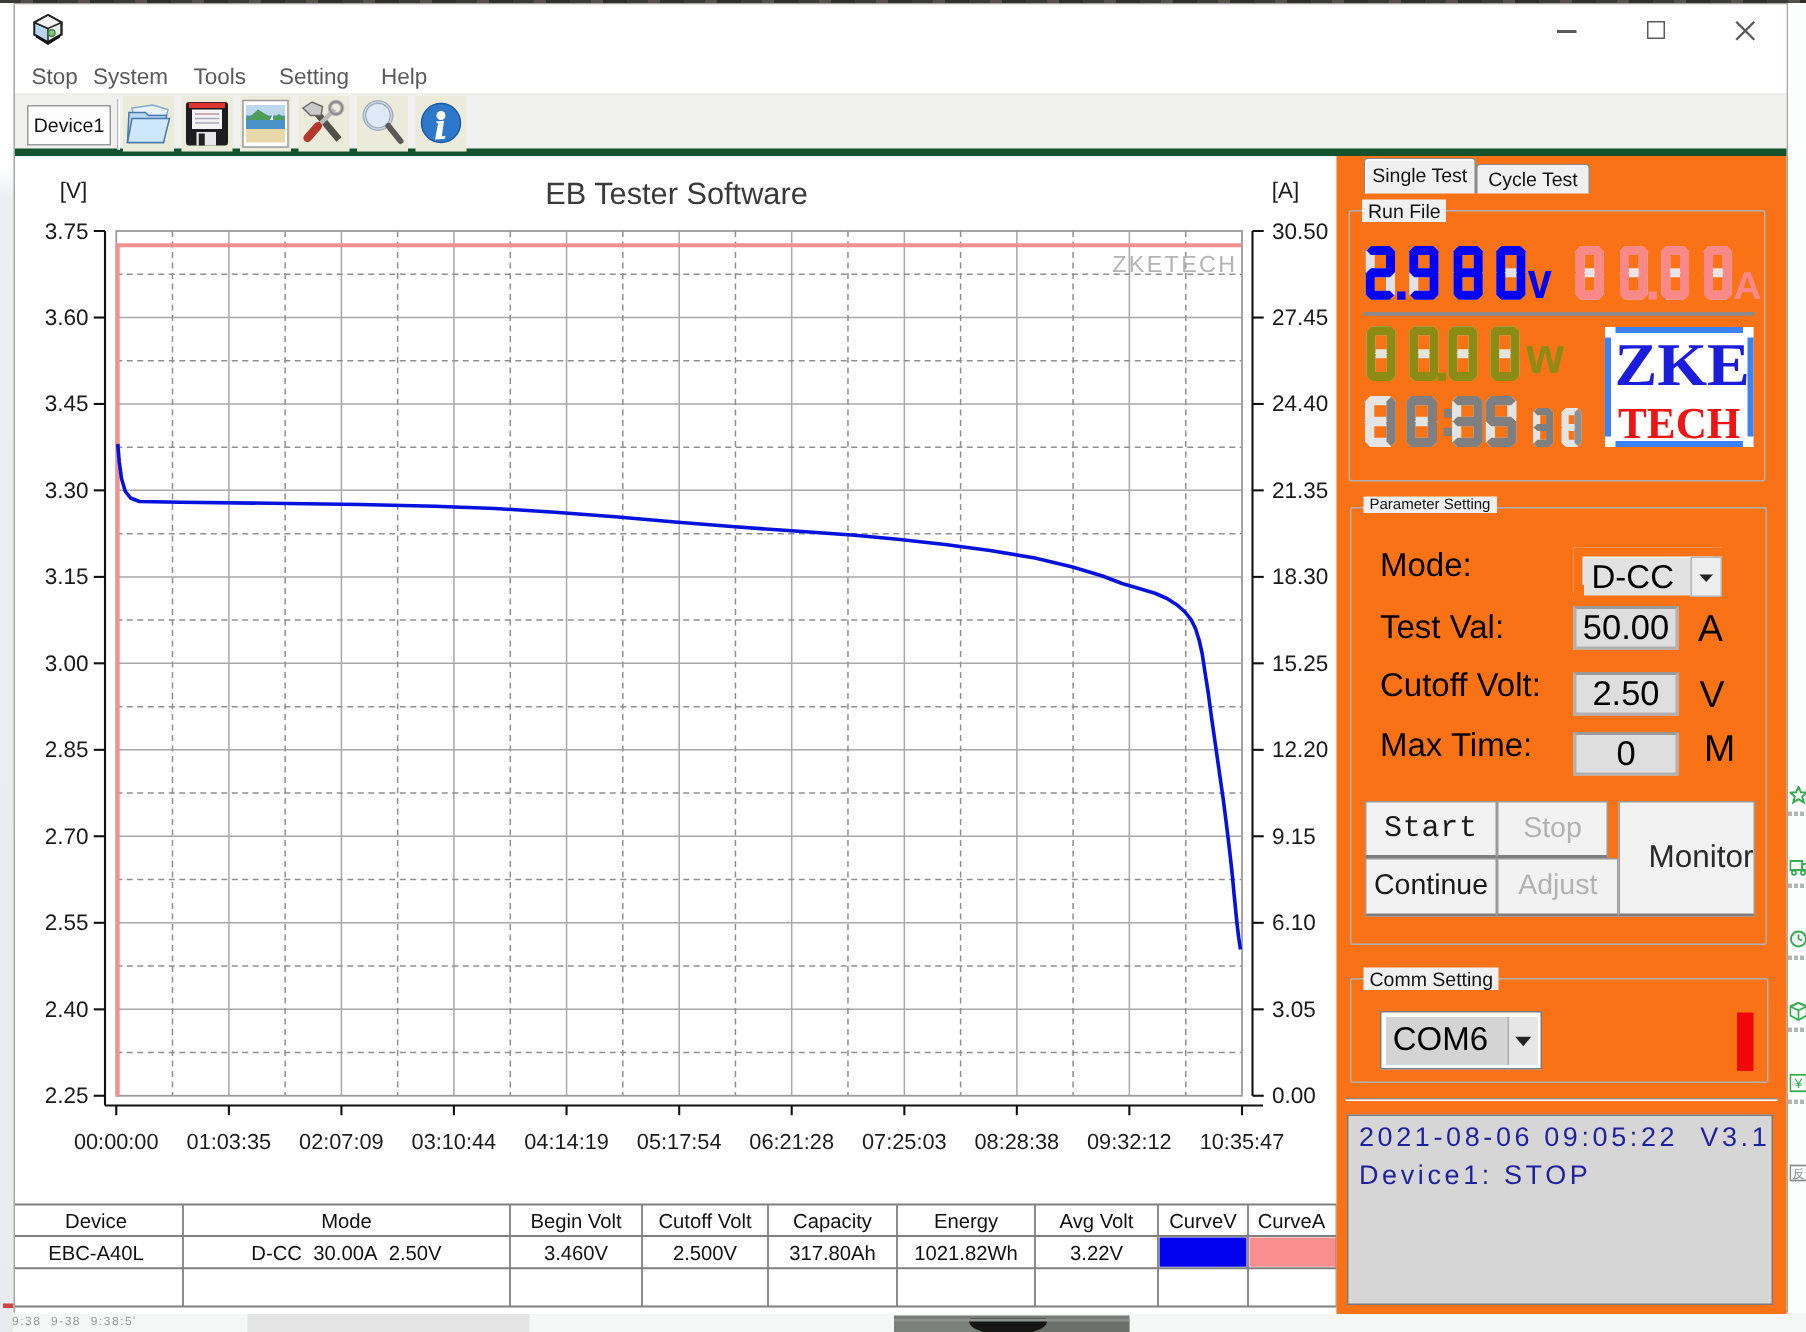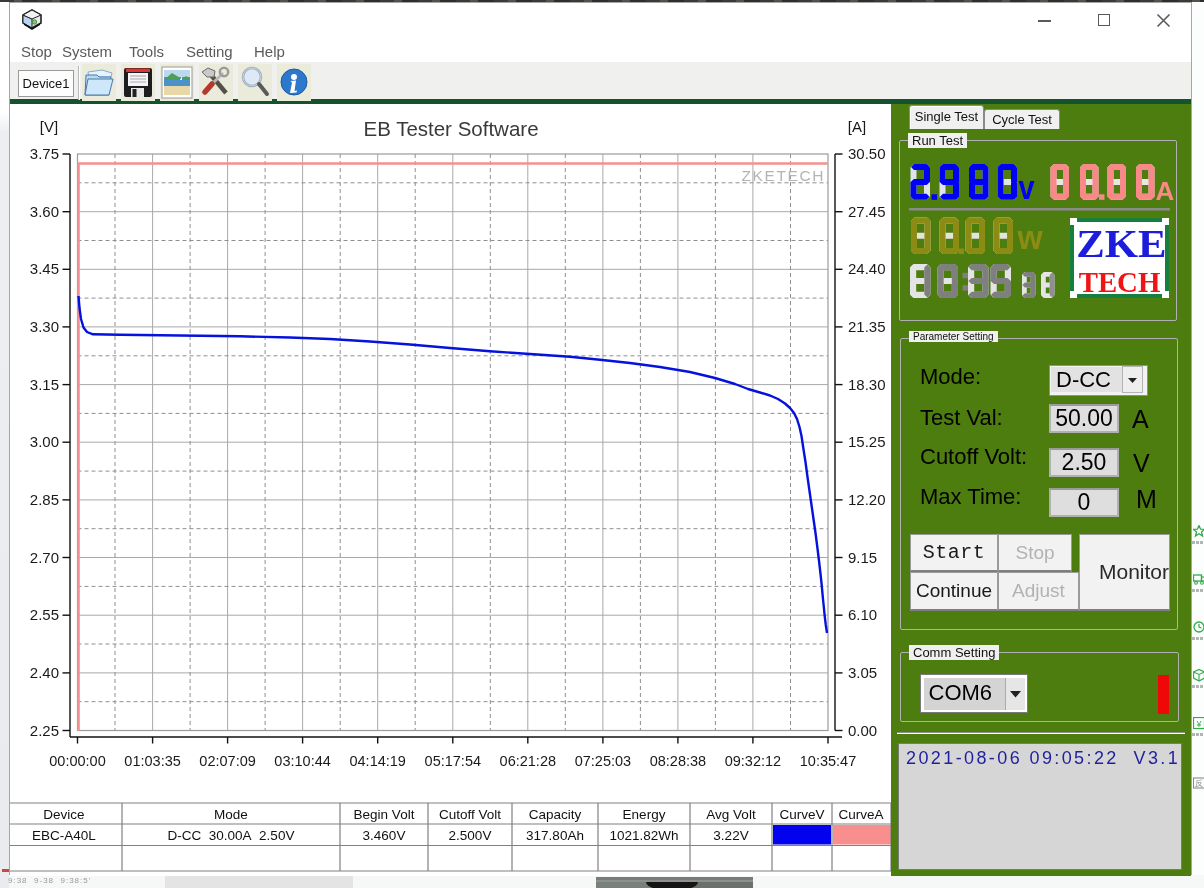--- a/index.html
+++ b/index.html
@@ -270,27 +270,27 @@
       <text x="861" y="818.5" font-size="13.5" fill="#111" text-anchor="middle">CurveA</text>
       <text x="64" y="840" font-size="13.5" fill="#111" text-anchor="middle">EBC-A40L</text>
       <text x="231" y="840" font-size="13.5" fill="#111" text-anchor="middle">D-CC&nbsp;&nbsp;30.00A&nbsp;&nbsp;2.50V</text>
       <text x="384" y="840" font-size="13.5" fill="#111" text-anchor="middle">3.460V</text>
       <text x="470" y="840" font-size="13.5" fill="#111" text-anchor="middle">2.500V</text>
       <text x="555" y="840" font-size="13.5" fill="#111" text-anchor="middle">317.80Ah</text>
       <text x="644" y="840" font-size="13.5" fill="#111" text-anchor="middle">1021.82Wh</text>
       <text x="731" y="840" font-size="13.5" fill="#111" text-anchor="middle">3.22V</text>
     </svg>
 
-  <div class="abs" style="left:881px;top:101px;width:300px;height:772px;background:#4d7c0f">
+  <div class="abs" style="left:881px;top:101px;width:300px;height:772px;background:#f97316">
 
     <div class="abs" style="left:18px;top:1px;width:75px;height:24px;background:#f0f0f0;border:1px solid #8a8a8a;border-bottom:none;border-radius:3px 3px 0 0;font-size:13px;color:#111;text-align:center;line-height:22px;box-shadow:inset 1px 1px 0 #fff">Single Test</div>
     <div class="abs" style="left:93px;top:5px;width:76px;height:20px;background:#f0f0f0;border:1px solid #8a8a8a;border-bottom:none;border-radius:3px 3px 0 0;font-size:13px;color:#111;text-align:center;line-height:19px">Cycle Test</div>
 
     <div class="abs" style="left:8px;top:36px;width:278px;height:181px;border:1px solid #b0b0b0;border-radius:2px"></div>
-    <div class="abs" style="left:17px;top:29px;background:#f0f0f0;padding:0 4px;font-size:13px;color:#111">Run Test</div>
+    <div class="abs" style="left:17px;top:29px;background:#f0f0f0;padding:0 4px;font-size:13px;color:#111">Run File</div>
     <svg style="position:absolute;left:14px;top:54px;width:280px;height:150px" viewBox="905 158 280 150">
         <polygon points="911.0,167.0 914.0,164.0 926.5,164.0 929.5,167.0 926.5,170.0 914.0,170.0" fill="#e2e2ea"></polygon>
         <polygon points="927.0,164.5 930.0,167.5 930.0,181.4 927.0,184.4 924.0,181.4 924.0,167.5" fill="#e2e2ea"></polygon>
         <polygon points="927.0,179.4 930.0,182.4 930.0,196.3 927.0,199.3 924.0,196.3 924.0,182.4" fill="#e2e2ea"></polygon>
         <polygon points="911.0,196.8 914.0,193.8 926.5,193.8 929.5,196.8 926.5,199.8 914.0,199.8" fill="#e2e2ea"></polygon>
         <polygon points="913.5,179.4 916.5,182.4 916.5,196.3 913.5,199.3 910.5,196.3 910.5,182.4" fill="#e2e2ea"></polygon>
         <polygon points="913.5,164.5 916.5,167.5 916.5,181.4 913.5,184.4 910.5,181.4 910.5,167.5" fill="#e2e2ea"></polygon>
         <polygon points="911.0,181.9 914.0,178.9 926.5,178.9 929.5,181.9 926.5,184.9 914.0,184.9" fill="#e2e2ea"></polygon>
         <polygon points="911.0,167.0 914.0,164.0 926.5,164.0 929.5,167.0 926.5,170.0 914.0,170.0" fill="#0202f2"></polygon>
         <polygon points="927.0,164.5 930.0,167.5 930.0,181.4 927.0,184.4 924.0,181.4 924.0,167.5" fill="#0202f2"></polygon>
@@ -512,33 +512,33 @@
         <polygon points="1052.1,272.5 1054.5,274.9 1054.5,284.5 1052.1,286.9 1049.7,284.5 1049.7,274.9" fill="#e4e4e4"></polygon>
         <polygon points="1052.1,283.1 1054.5,285.5 1054.5,295.1 1052.1,297.5 1049.7,295.1 1049.7,285.5" fill="#e4e4e4"></polygon>
         <polygon points="1041.5,295.6 1043.9,293.2 1051.6,293.2 1054.0,295.6 1051.6,298.0 1043.9,298.0" fill="#e4e4e4"></polygon>
         <polygon points="1043.4,283.1 1045.8,285.5 1045.8,295.1 1043.4,297.5 1041.0,295.1 1041.0,285.5" fill="#e4e4e4"></polygon>
         <polygon points="1043.4,272.5 1045.8,274.9 1045.8,284.5 1043.4,286.9 1041.0,284.5 1041.0,274.9" fill="#e4e4e4"></polygon>
         <polygon points="1041.5,285.0 1043.9,282.6 1051.6,282.6 1054.0,285.0 1051.6,287.4 1043.9,287.4" fill="#e4e4e4"></polygon>
         <polygon points="1052.1,272.5 1054.5,274.9 1054.5,284.5 1052.1,286.9 1049.7,284.5 1049.7,274.9" fill="#8f8f8f"></polygon>
         <polygon points="1052.1,283.1 1054.5,285.5 1054.5,295.1 1052.1,297.5 1049.7,295.1 1049.7,285.5" fill="#8f8f8f"></polygon>
       </svg>
 
-    <div class="abs" style="left:179px;top:114px;width:99px;height:80px;background:#fff;border:4px solid #15803d">
+    <div class="abs" style="left:179px;top:114px;width:99px;height:80px;background:#fff;border:4px solid #3b82f6">
       <div class="abs" style="left:-4px;top:-4px;width:7px;height:7px;background:#fff"></div>
       <div class="abs" style="right:-4px;top:-4px;width:7px;height:7px;background:#fff"></div>
       <div class="abs" style="left:-4px;bottom:-4px;width:7px;height:7px;background:#fff"></div>
       <div class="abs" style="right:-4px;bottom:-4px;width:7px;height:7px;background:#fff"></div>
       <div class="abs" style="left:0;top:-2px;width:91px;text-align:center;font-family:'Liberation Serif',serif;font-weight:bold;font-size:45px;color:#1c1cdc;transform:scale(0.95,0.9);transform-origin:center top">ZKE</div>
       <div class="abs" style="left:0;top:43px;width:91px;text-align:center;font-family:'Liberation Serif',serif;font-weight:bold;font-size:32px;color:#f01515;transform:scale(0.9,0.92);transform-origin:center top">TECH</div>
     </div>
 
     <div class="abs" style="left:9px;top:234px;width:278px;height:292px;border:1px solid #b0b0b0;border-radius:2px"></div>
     <div class="abs" style="left:18px;top:227px;background:#f0f0f0;padding:0 4px;font-size:10px;color:#111">Parameter Setting</div>
     <div class="abs" style="left:29px;top:260px;font-size:22px;color:#000">Mode:</div>
-    <div class="abs" style="left:158px;top:261px;width:99px;height:31px;border:1px solid #f97316;background:#f2f2f2;padding:1px">
+    <div class="abs" style="left:158px;top:261px;width:99px;height:31px;border:6px solid #f97316;background:#f2f2f2;padding:1px">
       <div style="width:91px;height:25px;background:#e2e2e2;position:relative">
         <span style="position:absolute;left:5px;top:0px;font-size:22px;color:#000">D-CC</span>
         <div style="position:absolute;right:-1px;top:-1px;width:21px;height:27px;background:#eeeeee;border:1px solid #b4b4b4"></div>
         <svg style="position:absolute;right:4px;top:10px" width="11" height="7">
             <polygon points="1,1 10,1 5.5,6" fill="#222"></polygon>
           </svg>
       </div>
     </div>
     <div class="abs" style="left:29px;top:301px;font-size:22px;color:#000">Test Val:</div>
     <div class="abs" style="left:158px;top:300px;width:70px;height:29px;background:#dedede;border:2px solid #b0b0b0;border-top-color:#9a9a9a;font-size:23px;color:#000;text-align:center;line-height:25px">50.00</div>
@@ -566,15 +566,16 @@
             <polygon points="0,0 11,0 5.5,6.5" fill="#222"></polygon>
           </svg>
       </div>
     </div>
     <div class="abs" style="left:267px;top:571px;width:11px;height:39px;background:#ee0808"></div>
 
     <div class="abs" style="left:6px;top:628px;width:288px;height:2px;border-top:1px solid #909090;border-bottom:1px solid #fff"></div>
 
     <div class="abs" style="left:7px;top:639px;width:284px;height:127px;background:#d6d6d6;border:1px solid #7a7a7a;overflow:hidden;color:#1f1f9f;font-size:18px;letter-spacing:2.4px;white-space:nowrap;line-height:25px">
       <div style="margin:2px 0 0 7px">2021-08-06 09:05:22&nbsp; V3.1(</div>
+      <div style="margin:0 0 0 7px">Device1: STOP</div>
     </div>
   </div>
 </div>
 
 </body></html>

